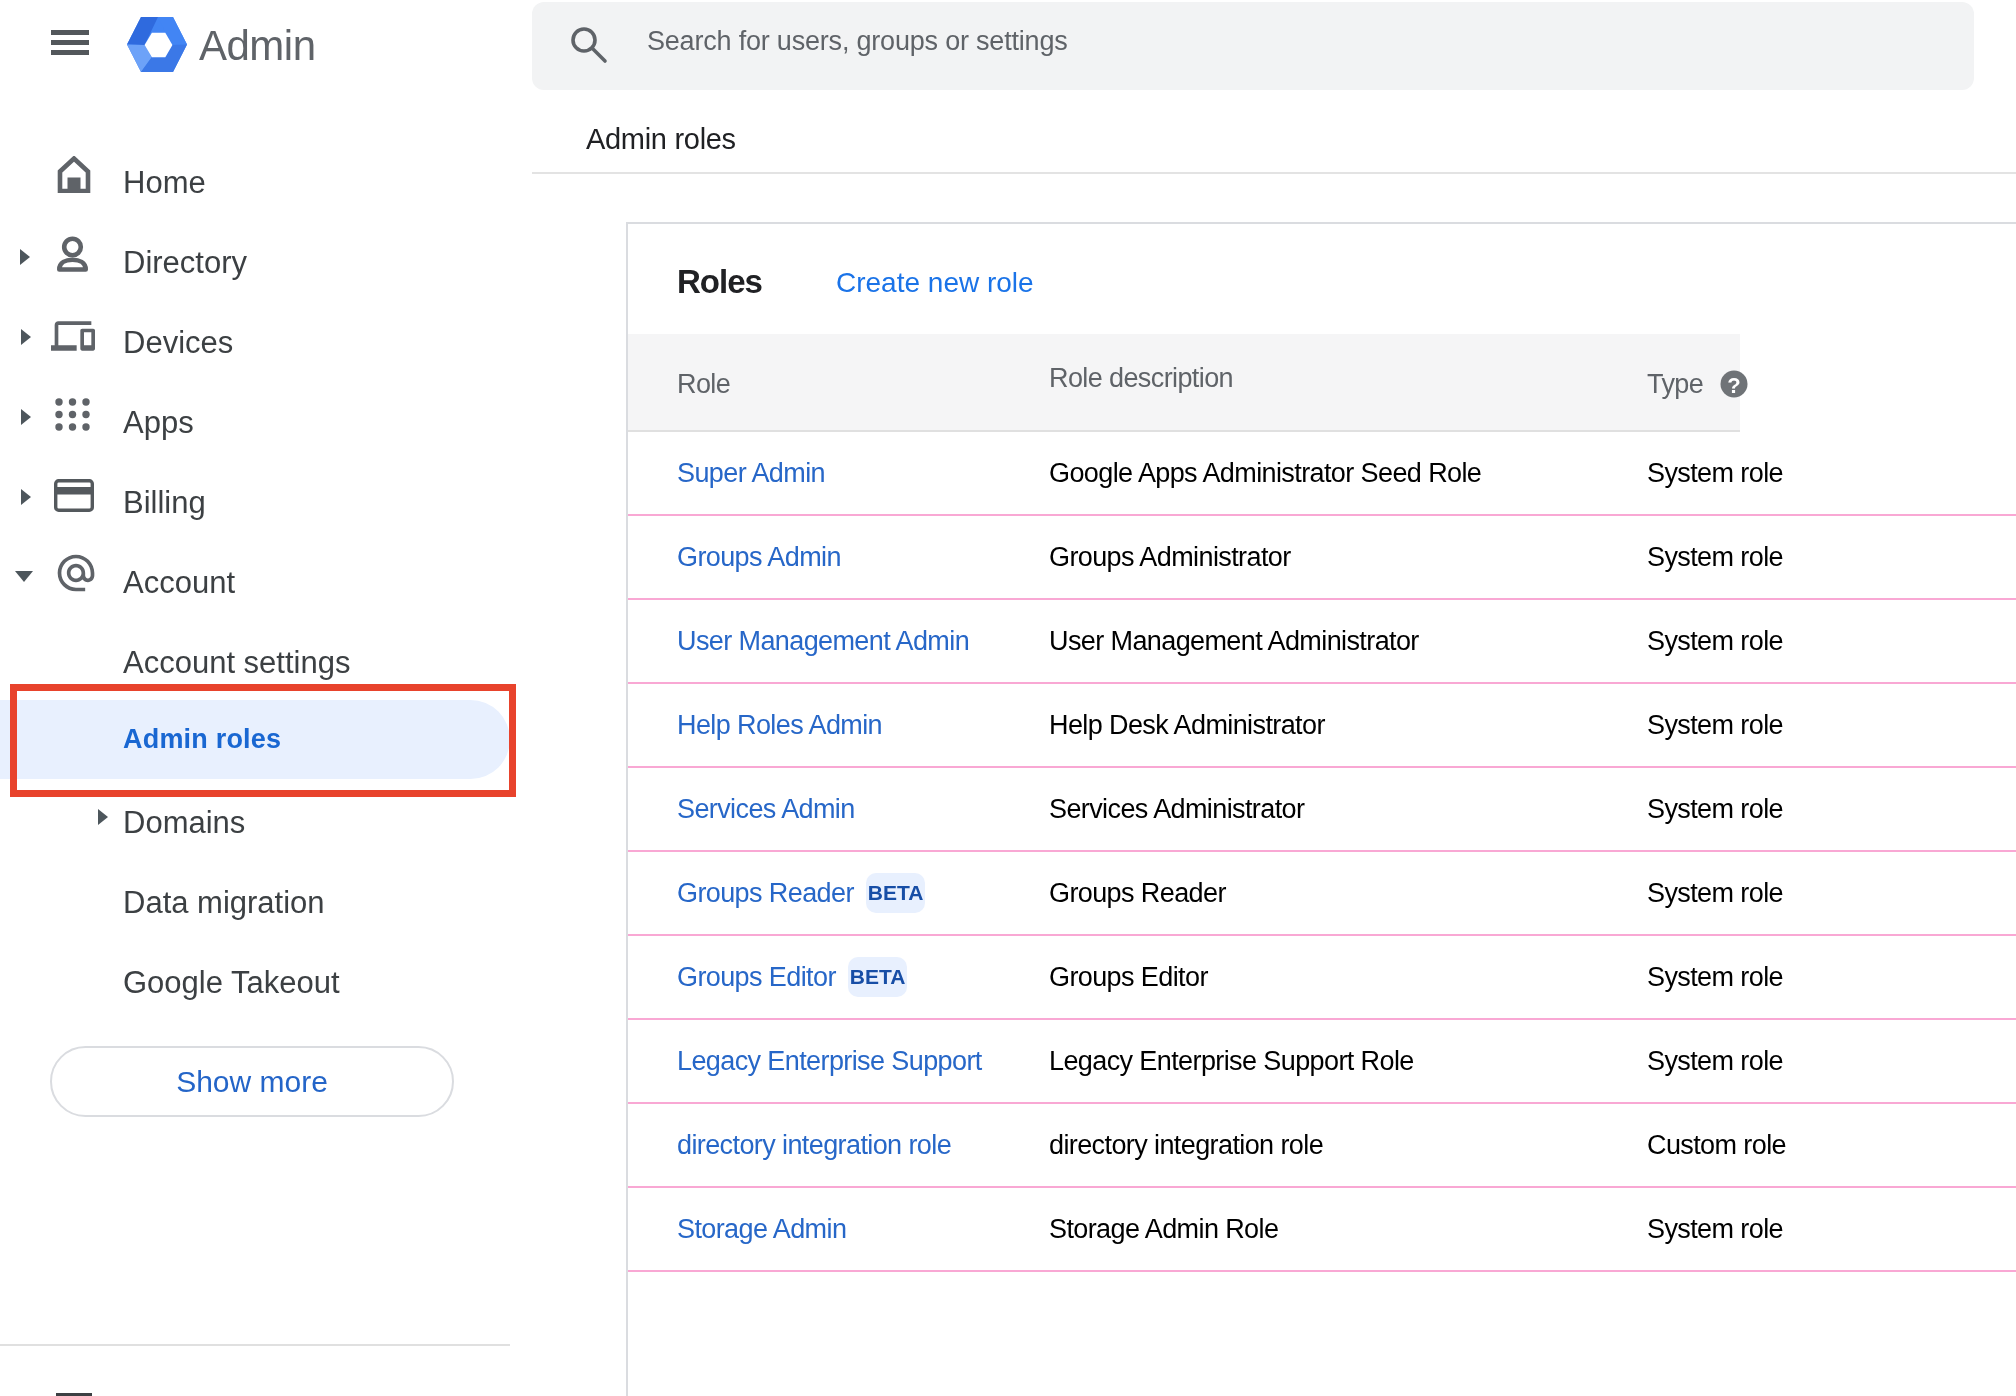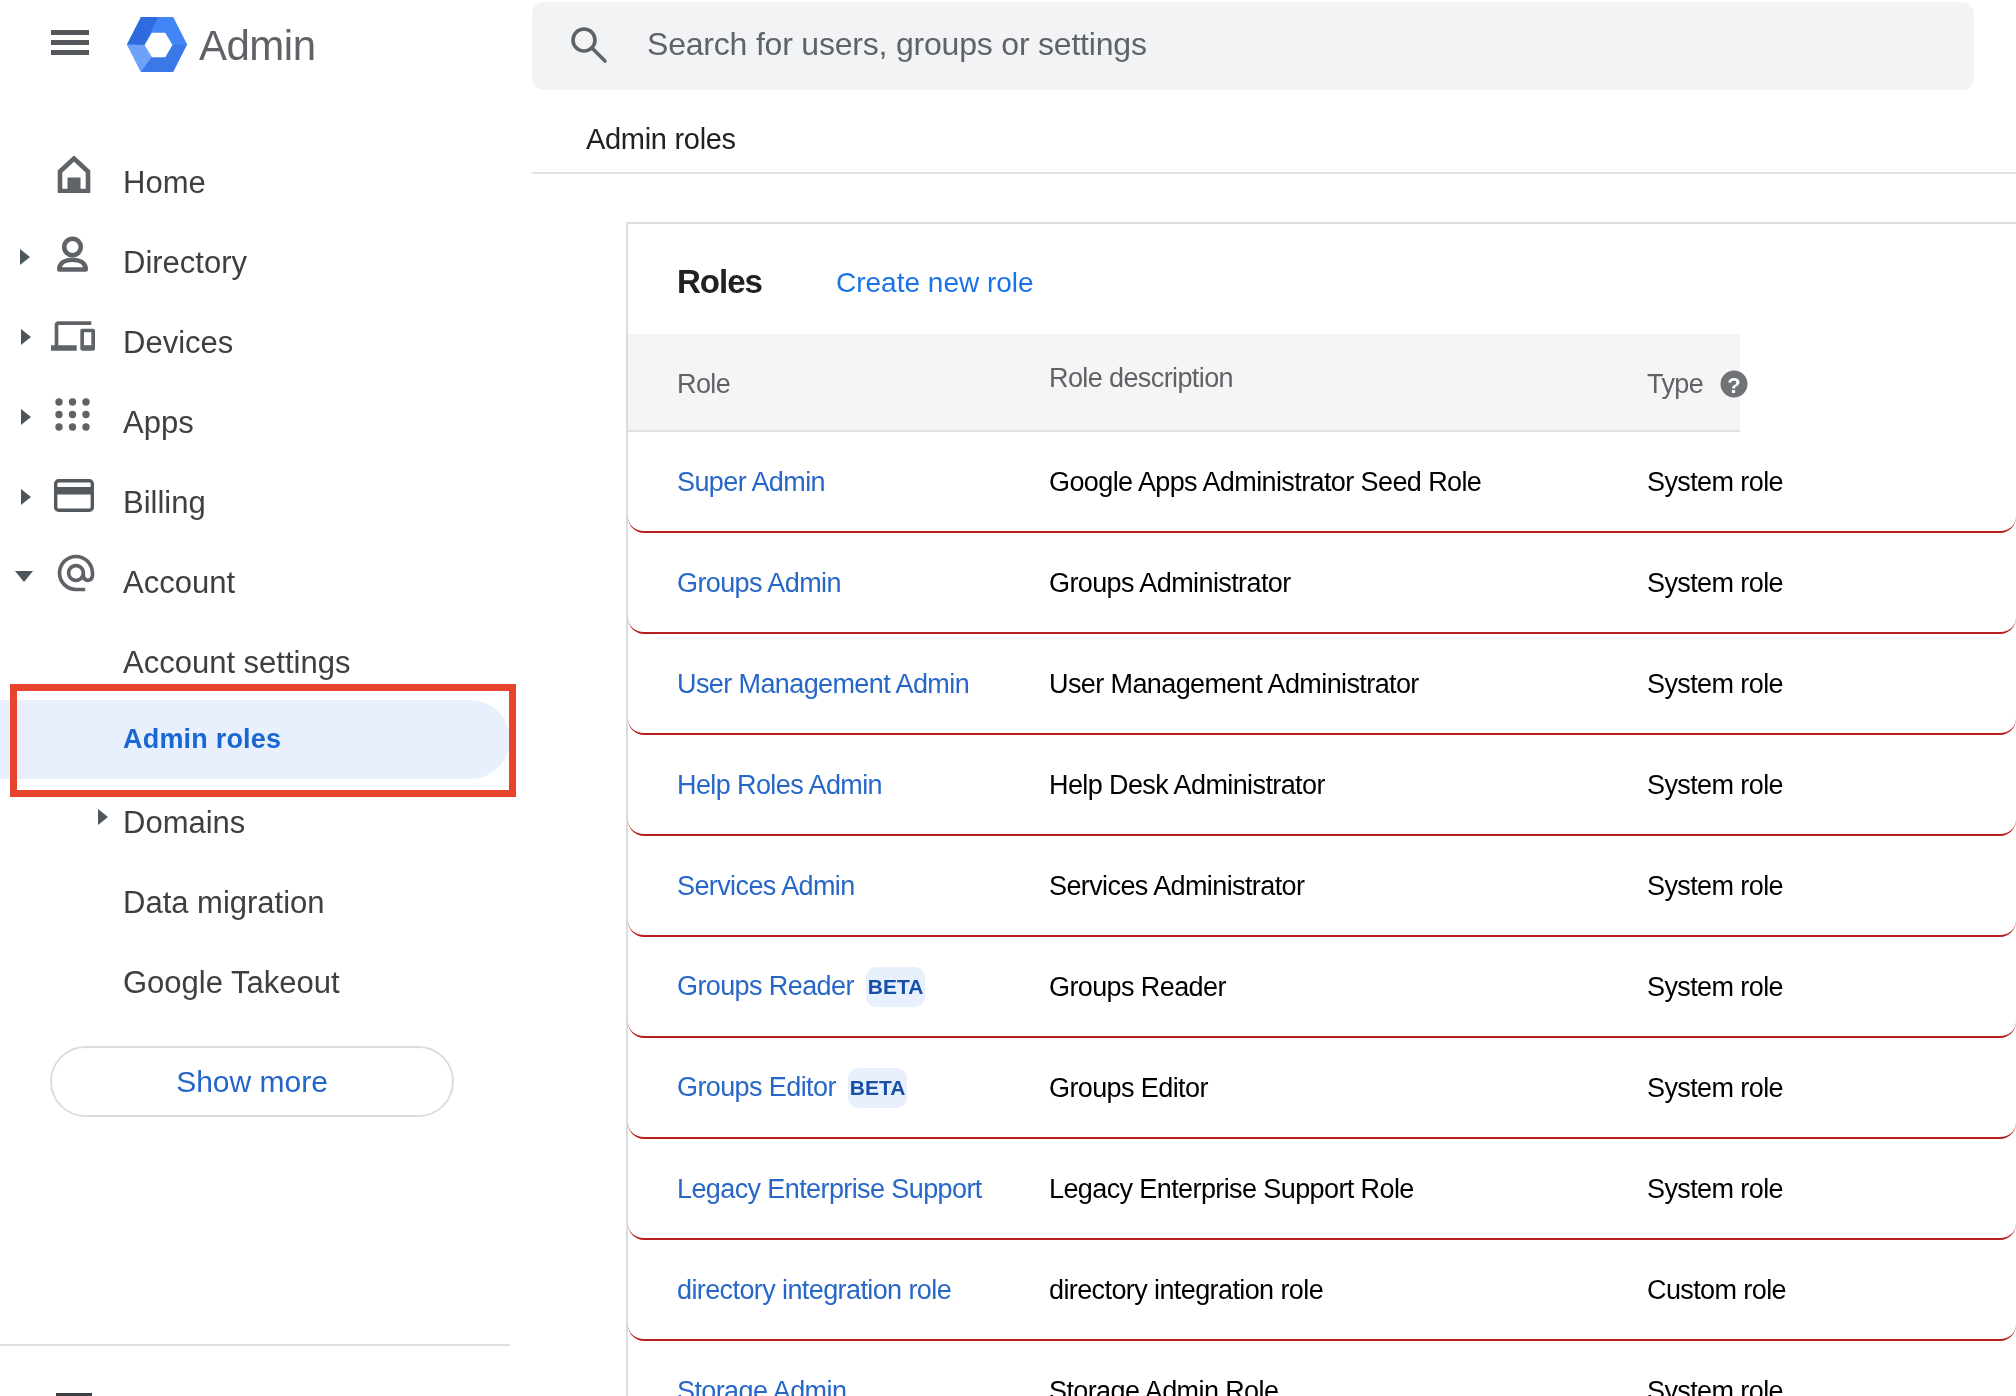--- a/index.html
+++ b/index.html
@@ -2,21 +2,21 @@
 <html><head>
 <meta charset="utf-8">
 <style>
   * { margin:0; padding:0; box-sizing:border-box; }
   html,body { width:2016px; height:1396px; background:#fff; font-family:"Liberation Sans", sans-serif; overflow:hidden; }
   .abs { position:absolute; }
   
   #hamburger div { position:absolute; left:51px; width:38px; height:5px; background:#53575b; }
   #logotext { left:199px; top:22px; font-size:42px; color:#5f6368; letter-spacing:-0.5px;text-align:right; }
   #searchbar { left:532px; top:2px; width:1442px; height:88px; background:#f2f3f4; border-radius:12px; }
-  #searchph { left:115px; top:24px; font-size:32px; color:#5f6368; letter-spacing:-0.2px; }
+  #searchph { left:115px; top:24px; font-size:27px; color:#5f6368; letter-spacing:-0.2px; }
   
   .navlabel { position:absolute; left:123px; font-size:31px; color:#3c4043; white-space:nowrap; }
   .tri-r { position:absolute; width:0; height:0; border-left:10px solid #4d565c; border-top:8px solid transparent; border-bottom:8px solid transparent; }
   .tri-d { position:absolute; width:0; height:0; border-top:11px solid #4d565c; border-left:9px solid transparent; border-right:9px solid transparent; }
   .icon { position:absolute; }
   #pill { left:0; top:700px; width:510px; height:79px; background:#e8f0fe; border-radius:0 40px 40px 0; }
   #redbox { left:10px; top:684px; width:506px; height:113px; border:7px solid #e8432c; }
   #adminroles-sel { left:123px; top:724px; font-size:27px; font-weight:700; color:#1967d2; letter-spacing:0.2px; }
   #showmore { left:50px; top:1046px; width:404px; height:71px; border:2px solid #dadce0; border-radius:36px; text-align:center; line-height:68px; font-size:30px; color:#2465c8; }
   #nav-bottom-line { left:0; top:1344px; width:510px; height:2px; background:#e0e0e0; }
@@ -24,21 +24,21 @@
   
   #crumb { left:586px; top:123px; font-size:29px; color:#202124; letter-spacing:-0.3px; }
   #crumbline { left:532px; top:172px; width:1484px; height:2px; background:#e3e3e3; }
   #card { left:626px; top:222px; width:1390px; height:1180px; border-left:2px solid #dadce0; border-top:2px solid #dadce0; background:#fff; }
   #rolestitle { left:49px; top:39px; font-size:33px; font-weight:700; color:#202124; letter-spacing:-1px; position:absolute; }
   #createrole { left:208px; top:43px; font-size:28px; color:#1a73e8; position:absolute; }
   #thead { position:absolute; left:0; top:110px; width:1112px; height:98px; background:#f5f5f6; border-bottom:2px solid #e0e0e0; color:#5f6368; }
   #thead > span, .row > span { position:absolute; font-size:27px; letter-spacing:-0.6px; white-space:nowrap; }
   .c1 { left:49px; } .c2 { left:421px; } .c3 { left:1019px; }
   #rows { position:absolute; left:0; top:208px; width:1388px; }
-  .row { position:relative; width:1388px; height:101px; border-bottom:2px solid #b91c1c;border-radius:16px; }
+  .row { position:relative; width:1388px; height:84px; border-bottom:2px solid #f9a8d4; }
   .row > span { top:50%; transform:translateY(-50%); }
   .link { color:#2767c8; }
   .desc, .type { color:#000000; }
   .beta { display:inline-block; margin-left:12px; background:#e8f0fe; color:#174ea6; font-size:21px; font-weight:700; letter-spacing:0px; border-radius:10px; padding:0 2px; height:40px; line-height:40px; vertical-align:middle; }
   .linkflex { display:flex; align-items:center; }
 </style>
 </head>
 <body>
 
 <div id="hamburger">

